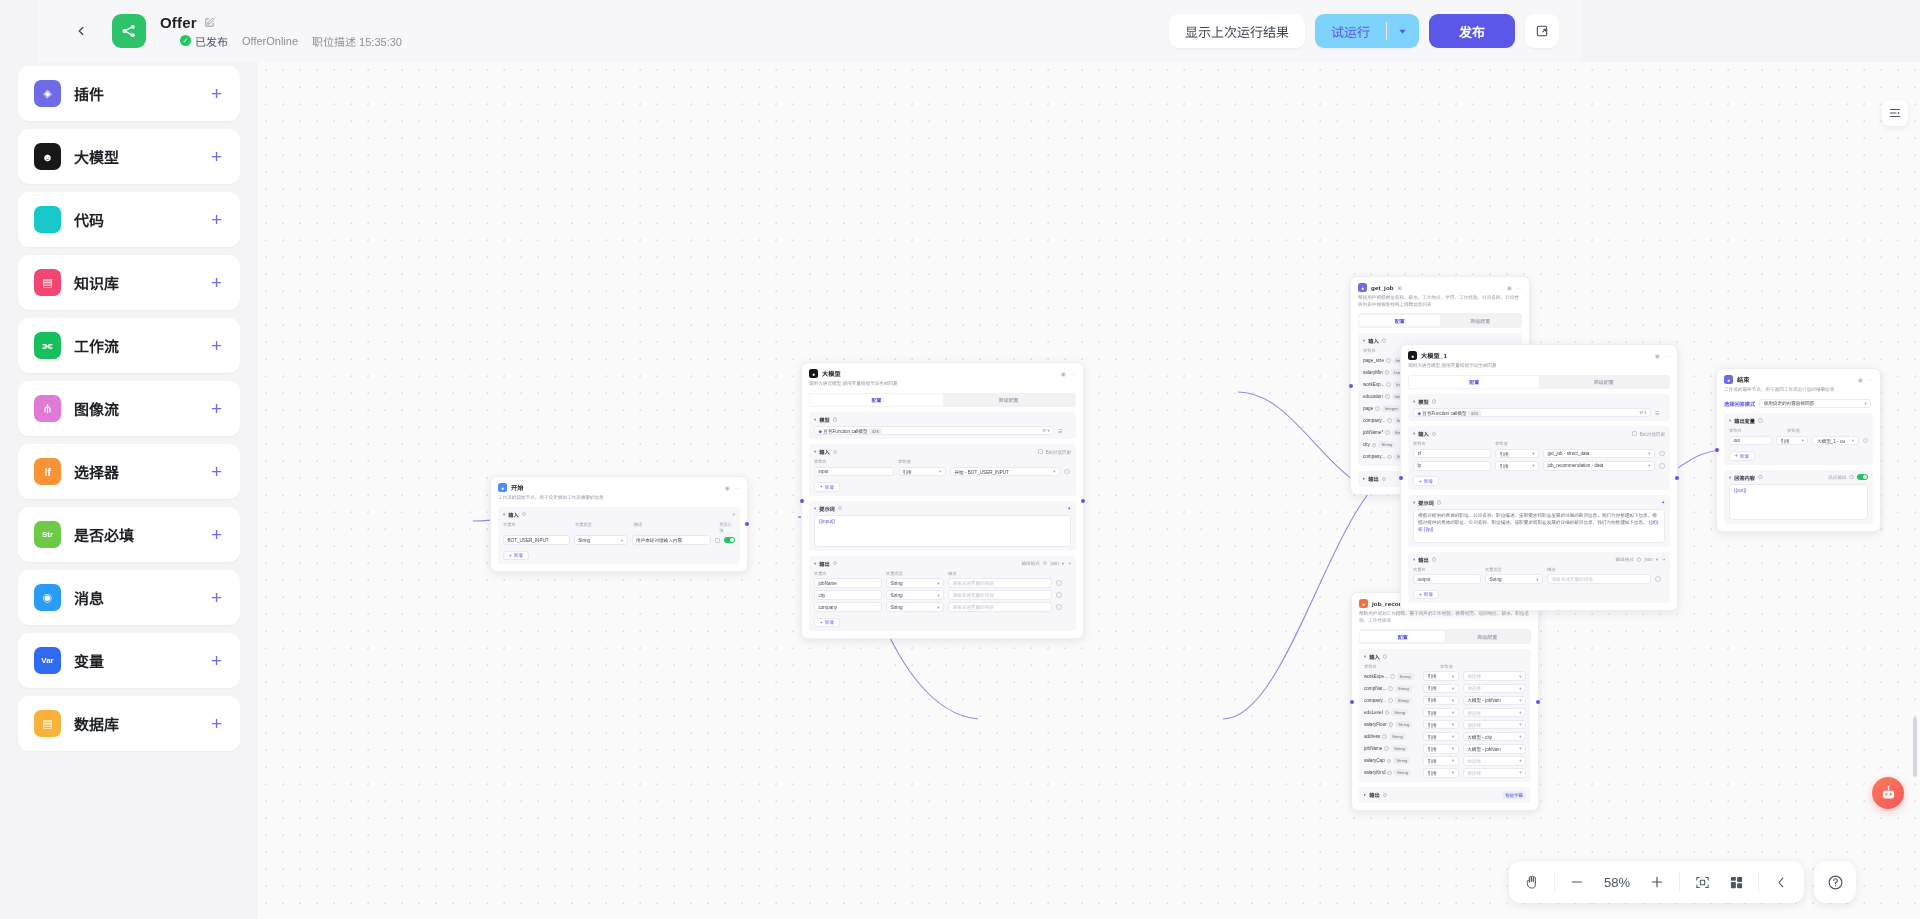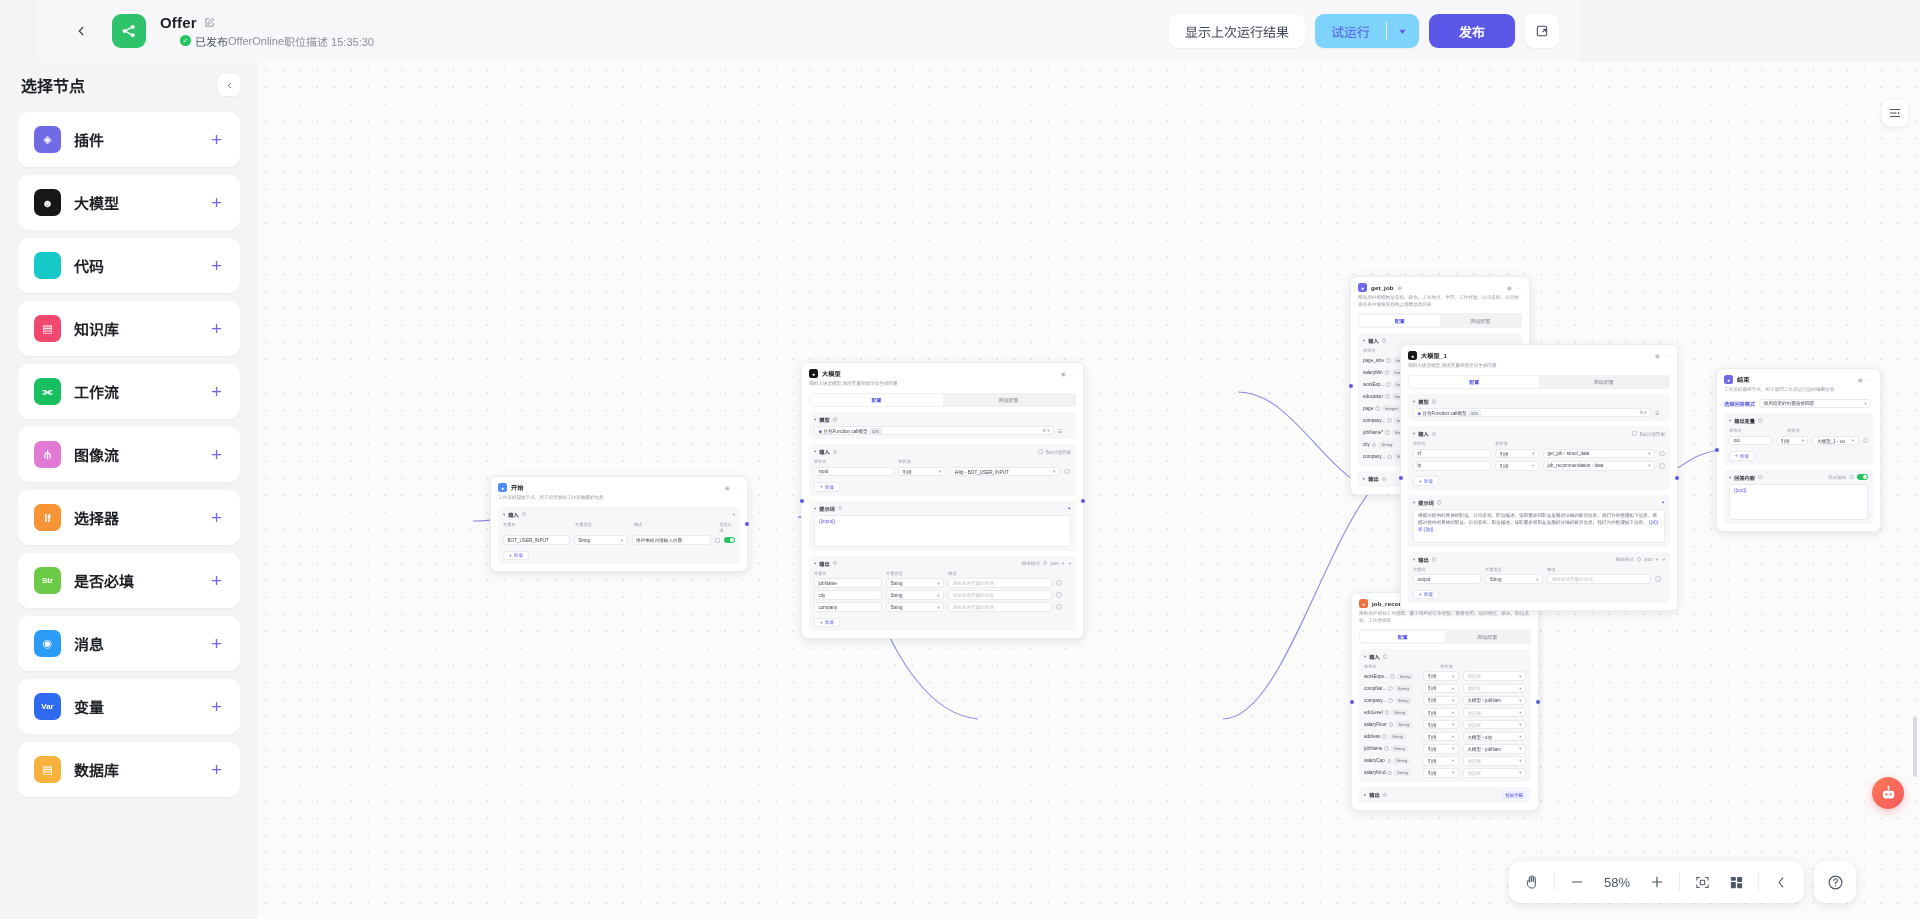--- a/index.html
+++ b/index.html
@@ -13,21 +13,21 @@
   .app{position:relative;width:1920px;height:919px;}
 
   
   .topbar{position:absolute;left:0;top:0;width:1543px;height:62px;background:#f7f7f9;display:flex;align-items:center;z-index:40;margin-left:38px;}
   .back-btn{width:30px;height:30px;margin-left:28px;display:flex;align-items:center;justify-content:center;border-radius:8px;cursor:pointer;color:#3f4654;}
   .app-logo{width:34px;height:34px;border-radius:9px;background:#2ec36b;margin-left:16px;display:flex;align-items:center;justify-content:center;}
   .title-block{margin-left:14px;display:flex;flex-direction:column;justify-content:center;gap:2px;}
   .title-row{display:flex;align-items:center;gap:7px;}
   .title-row .ttl{font-size:15px;font-weight:bold;color:#1c1f23;letter-spacing:.2px;}
   .edit-ico{color:#8a8f9c;display:flex;}
-  .meta-row{display:flex;align-items:center;font-size:11px;color:#8a8f9c;padding-left:20px;}
+  .meta-row{display:flex;align-items:center;gap:14px;font-size:11px;color:#8a8f9c;padding-left:20px;}
   .pub-chip{display:flex;align-items:center;gap:4px;color:#4b5563;}
   .pub-dot{width:11px;height:11px;border-radius:50%;background:#23c55e;display:flex;align-items:center;justify-content:center;color:#fff;font-size:7px;}
   .topbar-right{margin-left:auto;display:flex;align-items:center;gap:10px;margin-right:22px;}
   .btn{height:34px;border-radius:9px;display:flex;align-items:center;justify-content:center;padding:0 16px;font-size:13px;cursor:pointer;white-space:nowrap;border:none;}
   .btn-white{background:#fff;color:#3f4654;box-shadow:0 1px 2px rgba(20,20,40,.05);}
   .split{display:flex;background:#7dd3fc;border-radius:9px;overflow:hidden;box-shadow:0 1px 2px rgba(20,20,40,.05);}
   .split .sp-main{height:34px;display:flex;align-items:center;padding:0 16px;color:#5b57e8;font-size:13px;cursor:pointer;}
   .split .sp-div{width:1px;background:#ececf0;margin:8px 0;}
   .split .sp-arrow{height:34px;width:32px;display:flex;align-items:center;justify-content:center;color:#5b57e8;cursor:pointer;}
   .btn-primary{background:#5b57e8;color:#fff;font-weight:bold;padding:0 30px;height:34px;}
@@ -153,28 +153,20 @@
         <svg width="14" height="14" viewBox="0 0 24 24" fill="none" stroke="currentColor" stroke-width="1.8">
             <rect x="4" y="4" width="16" height="16" rx="2.5"></rect>
             <path d="M14 9h4v4"></path>
             <path d="M18 9l-5 5"></path>
           </svg>
       </div>
     </div>
   </div>
 
   <div class="leftpanel">
-    <div class="lp-head">
-      <span class="lp-title">选择节点</span>
-      <span class="lp-collapse">
-        <svg width="9" height="9" viewBox="0 0 24 24" fill="none" stroke="currentColor" stroke-width="2.6" stroke-linecap="round" stroke-linejoin="round">
-            <polyline points="15 18 9 12 15 6"></polyline>
-          </svg>
-      </span>
-    </div>
     <div class="node-list" id="node-list">
         <div class="node-item">
           <span class="ni-ico" style="background:#6f6ae6;font-size:11px">◈</span>
           <span class="ni-label">插件</span>
           <span class="ni-plus">+</span>
         </div>
         <div class="node-item">
           <span class="ni-ico" style="background:#17171a;font-size:11px">☻</span>
           <span class="ni-label">大模型</span>
           <span class="ni-plus">+</span>

